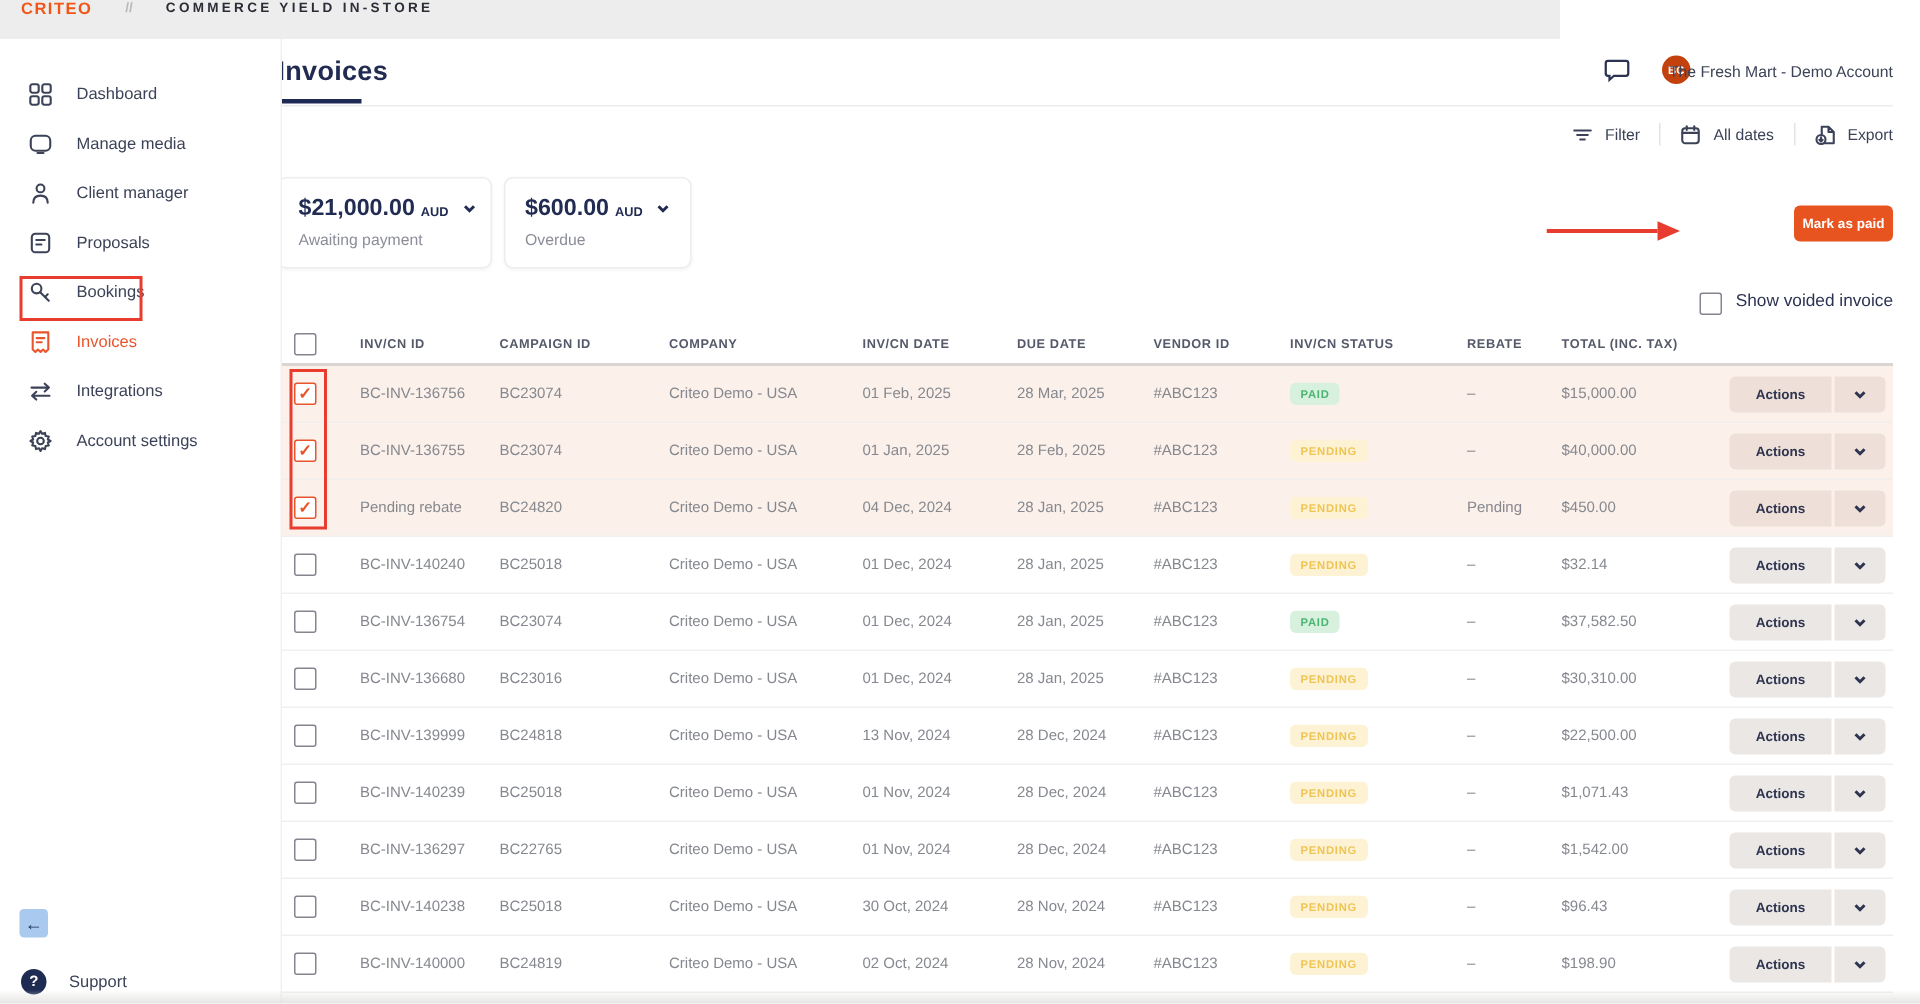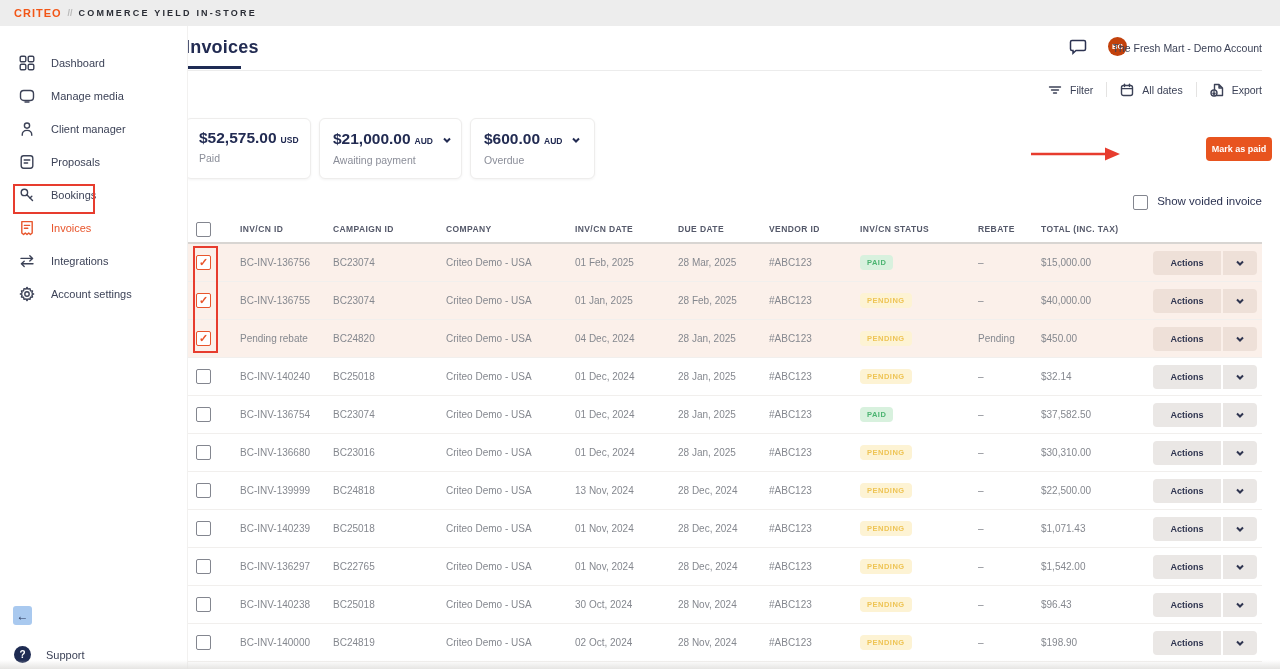--- a/index.html
+++ b/index.html
@@ -1,21 +1,21 @@
 <!DOCTYPE html>
 <html><head>
 <meta charset="utf-8">
 <style>
   * { margin:0; padding:0; box-sizing:border-box; }
   html,body { width:1280px; height:669px; overflow:hidden; background:#fff;
     font-family:"Liberation Sans", sans-serif; color:#3c4257; }
 
   
-  .topbar { position:absolute; left:0; top:0; width:1280px; height:26px;
-    background:#ededed; display:flex; align-items:center; padding-left:14px; z-index:30; }
+  .topbar { position:absolute; left:0; top:0; width:1040px; height:26px;
+    background:#ededed; display:flex; align-items:flex-start; padding-left:14px; z-index:30;gap:16px; }
   .brand { font-size:11px; font-weight:bold; color:#f25617; letter-spacing:1px; }
   .brand-sep { font-size:9px; color:#b9b9b9; margin:0 6px; font-weight:bold; }
   .brand-product { font-size:9px; font-weight:bold; color:#2a2d35; letter-spacing:2.2px; }
 
   
   .sidebar { position:absolute; left:0; top:26px; width:188px; height:643px;
     background:#fff; border-right:1px solid #f2f1f0; z-index:20; }
   .nav { padding-top:20px; }
   .nav-item { height:33px; display:flex; align-items:center; gap:16px;
     padding-left:19px; font-size:11px; color:#3c4257; cursor:pointer; }
@@ -62,21 +62,21 @@
   .cards { position:absolute; left:23px; top:92px; display:flex; gap:8px; }
   .card { background:#fff; border:1px solid #eeedec; border-radius:6px;
     box-shadow:0 1px 3px rgba(0,0,0,.05); padding:10px 14px 10px 13px; height:61px; }
   .card-amount { font-size:15.5px; font-weight:bold; color:#222b52; display:flex;
     align-items:center; white-space:nowrap; }
   .card-currency { font-size:8.5px; font-weight:bold; margin-left:4px; margin-top:3px; }
   .card-chevron { margin-left:9px; margin-top:2px; cursor:pointer; }
   .card-chevron svg { width:10px; height:10px; stroke:#222b52; stroke-width:2; fill:none; }
   .card-label { font-size:10.5px; color:#8b8e99; margin-top:5px; }
 
-  .mark-paid-btn { position:absolute; right:8px; top:111px; width:66px; height:24px;
+  .mark-paid-btn { position:absolute; right:18px; top:111px; width:66px; height:24px;
     background:#e8541f; border:none; border-radius:4px; color:#fff; font-size:9px;
     font-weight:bold; cursor:pointer; font-family:"Liberation Sans", sans-serif; }
 
   .show-voided { position:absolute; right:18px; top:169px; display:flex; align-items:flex-start; gap:9px; }
   .show-voided .cb { width:15px; height:15px; border:1.5px solid #83868f; border-radius:2px;
     background:#fff; cursor:pointer; }
   .show-voided label { font-size:11.5px; color:#2c3352; }
 
   
   .table { position:absolute; left:23px; top:190px; right:18px; }
@@ -240,27 +240,20 @@
           <path d="M4.5 1.5 H9 L12.5 5 V12.5 H4.5 Z M9 1.5 V5 H12.5"></path>
           <circle cx="4" cy="10" r="3" fill="#fff"></circle>
           <line x1="4" y1="8.6" x2="4" y2="11.2"></line>
           <path d="M2.9 10.2 L4 11.3 L5.1 10.2" fill="none"></path>
         </svg>
       <span>Export</span>
     </div>
   </div>
 
   <div class="cards">
-    <div class="card" style="width:126px">
-      <div class="card-amount">
-        <span>$52,575.00</span>
-        <span class="card-currency">USD</span>
-      </div>
-      <div class="card-label">Paid</div>
-    </div>
     <div class="card" style="width:143px">
       <div class="card-amount">
         <span>$21,000.00</span>
         <span class="card-currency">AUD</span>
         <span class="card-chevron"><svg viewBox="0 0 10 10">
               <path d="M2 3.5 L5 6.5 L8 3.5"></path>
             </svg></span>
       </div>
       <div class="card-label">Awaiting payment</div>
     </div>

